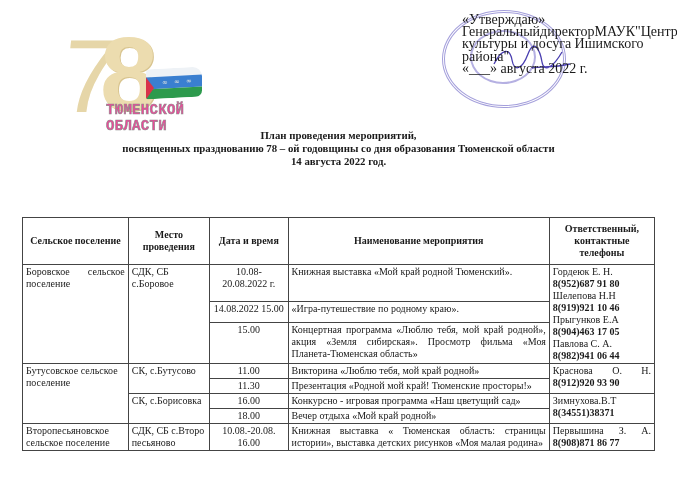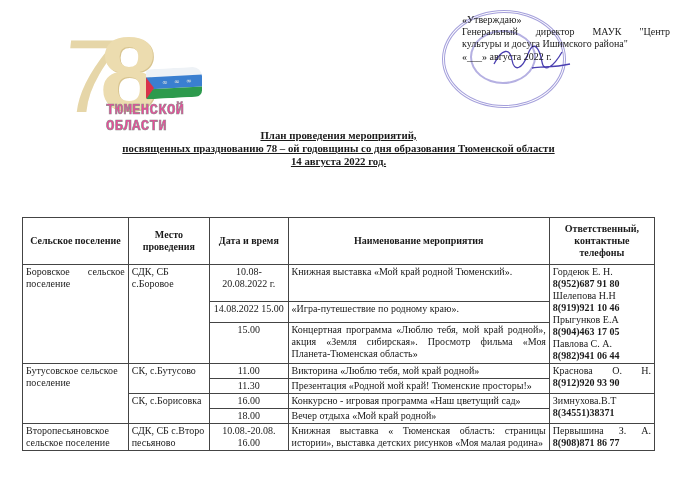--- a/index.html
+++ b/index.html
@@ -23,32 +23,32 @@
                    border-left: 8px solid #d8334a; }
   .logo .flag .orn { position: absolute; left: 16px; top: 10px; font-size: 7px; color: #f4f0e0;
                      letter-spacing: 2px; font-family: "DejaVu Sans", sans-serif; }
   .logo .t1, .logo .t2 { position: absolute; left: 44px; font-family: Liberation Mono, monospace;
                          font-weight: 700; font-size: 14px; color: #ec4899; letter-spacing: 0.3px;
                          -webkit-text-stroke: 0.6px #8c8c8c; }
   .logo .t1 { top: 80px; }
   .logo .t2 { top: 96px; }
 
   
-  .approve { position: absolute; left: 462px; top: 14px; width: 208px; font-size: 10px; line-height: 12.2px; }
+  .approve { position: absolute; left: 462px; top: 14px; width: 208px; font-size: 14px; line-height: 12.2px; }
   .approve .row { display: flex; justify-content: space-between; }
   .approve .sigline { display: inline-block; width: 118px; border-bottom: 1px solid #444; margin-right: 8px; }
   .stamp { position: absolute; left: 442px; top: 10px; width: 118px; height: 92px; border-radius: 50%;
            border: 3px double rgba(90,80,190,0.55); }
   .stamp-inner { position: absolute; left: 470px; top: 30px; width: 62px; height: 50px; border-radius: 50%;
                  border: 2px solid rgba(90,80,190,0.45); }
   .signature { position: absolute; left: 492px; top: 44px; width: 80px; height: 30px; }
 
   
   .title { position: absolute; left: 0; top: 129px; width: 677px; text-align: center;
-           font-weight: 700; font-size: 10.8px; line-height: 13px; text-decoration: underline; }
+           font-weight: 700; font-size: 10.8px; line-height: 13px; }
 
   
   table.plan { position: absolute; left: 22px; top: 217px; width: 633px; border-collapse: collapse;
                font-size: 10px; line-height: 12px; }
   table.plan td, table.plan th { border: 1px solid #444; padding: 1px 3px; vertical-align: top; }
   table.plan th { font-weight: 700; text-align: center; vertical-align: middle; height: 44px; }
   .c-settle { width: 100px; }
   .c-place { width: 76px; margin-left: 44px; }
   .c-date { width: 73px; text-align: center; }
   .c-event { width: 269px; text-align: justify; }

